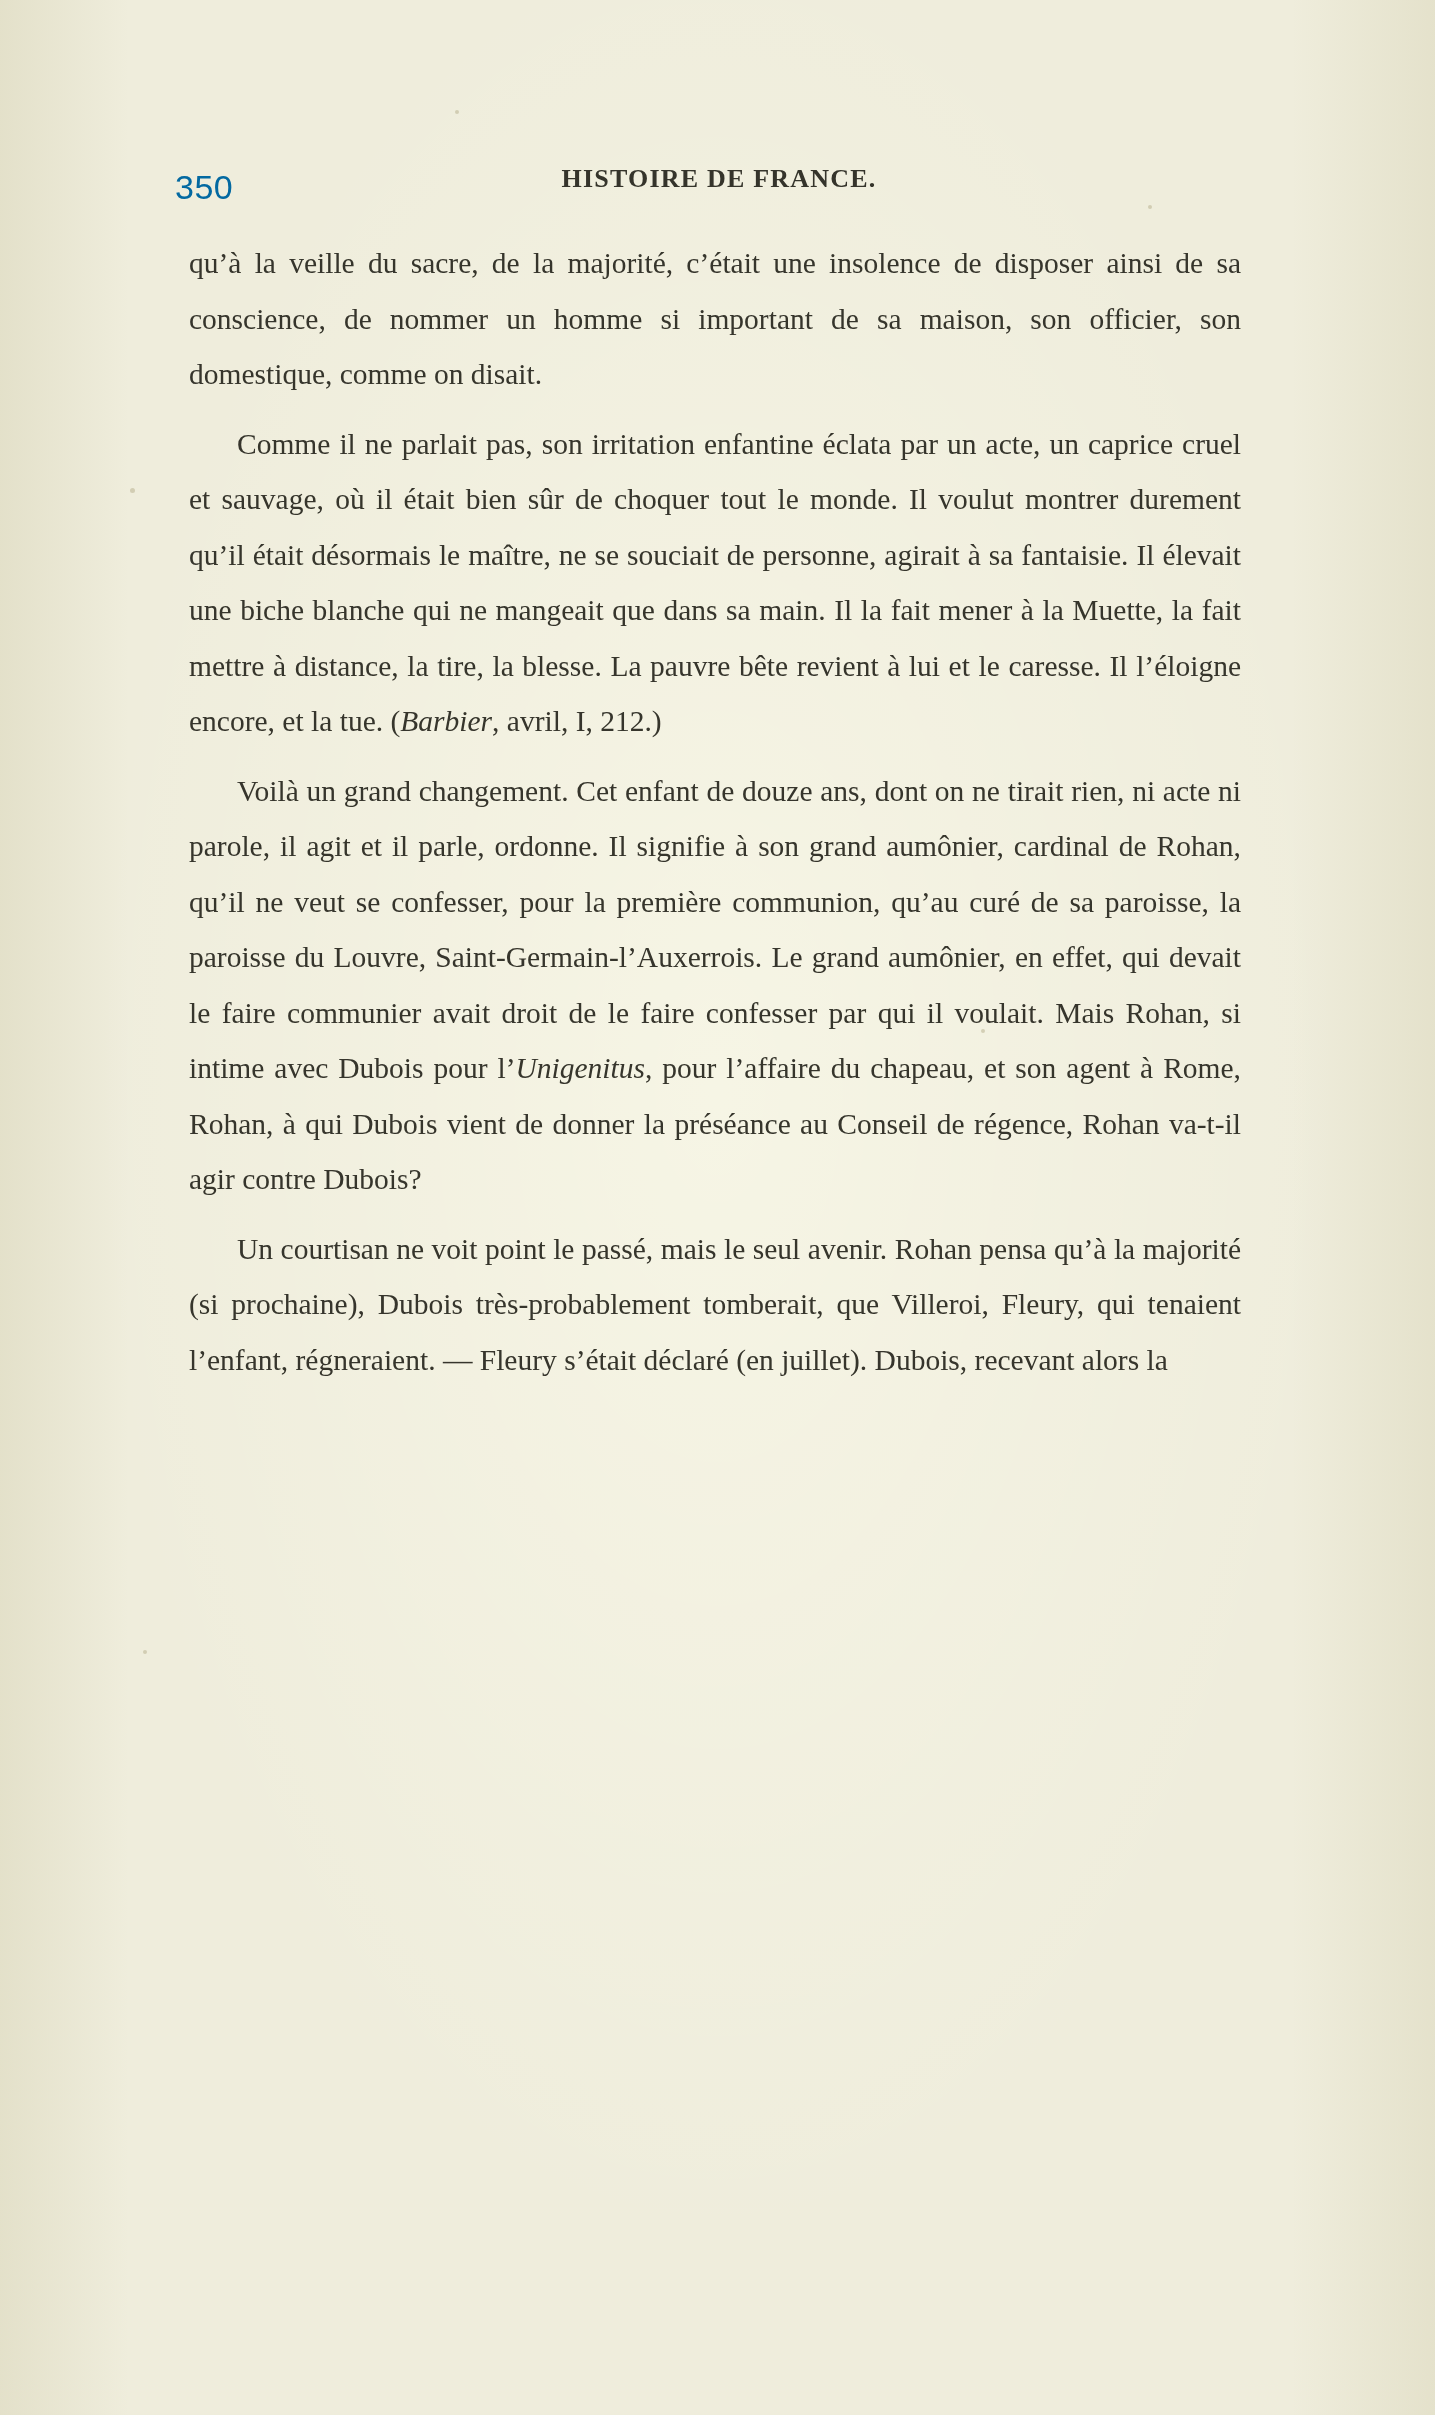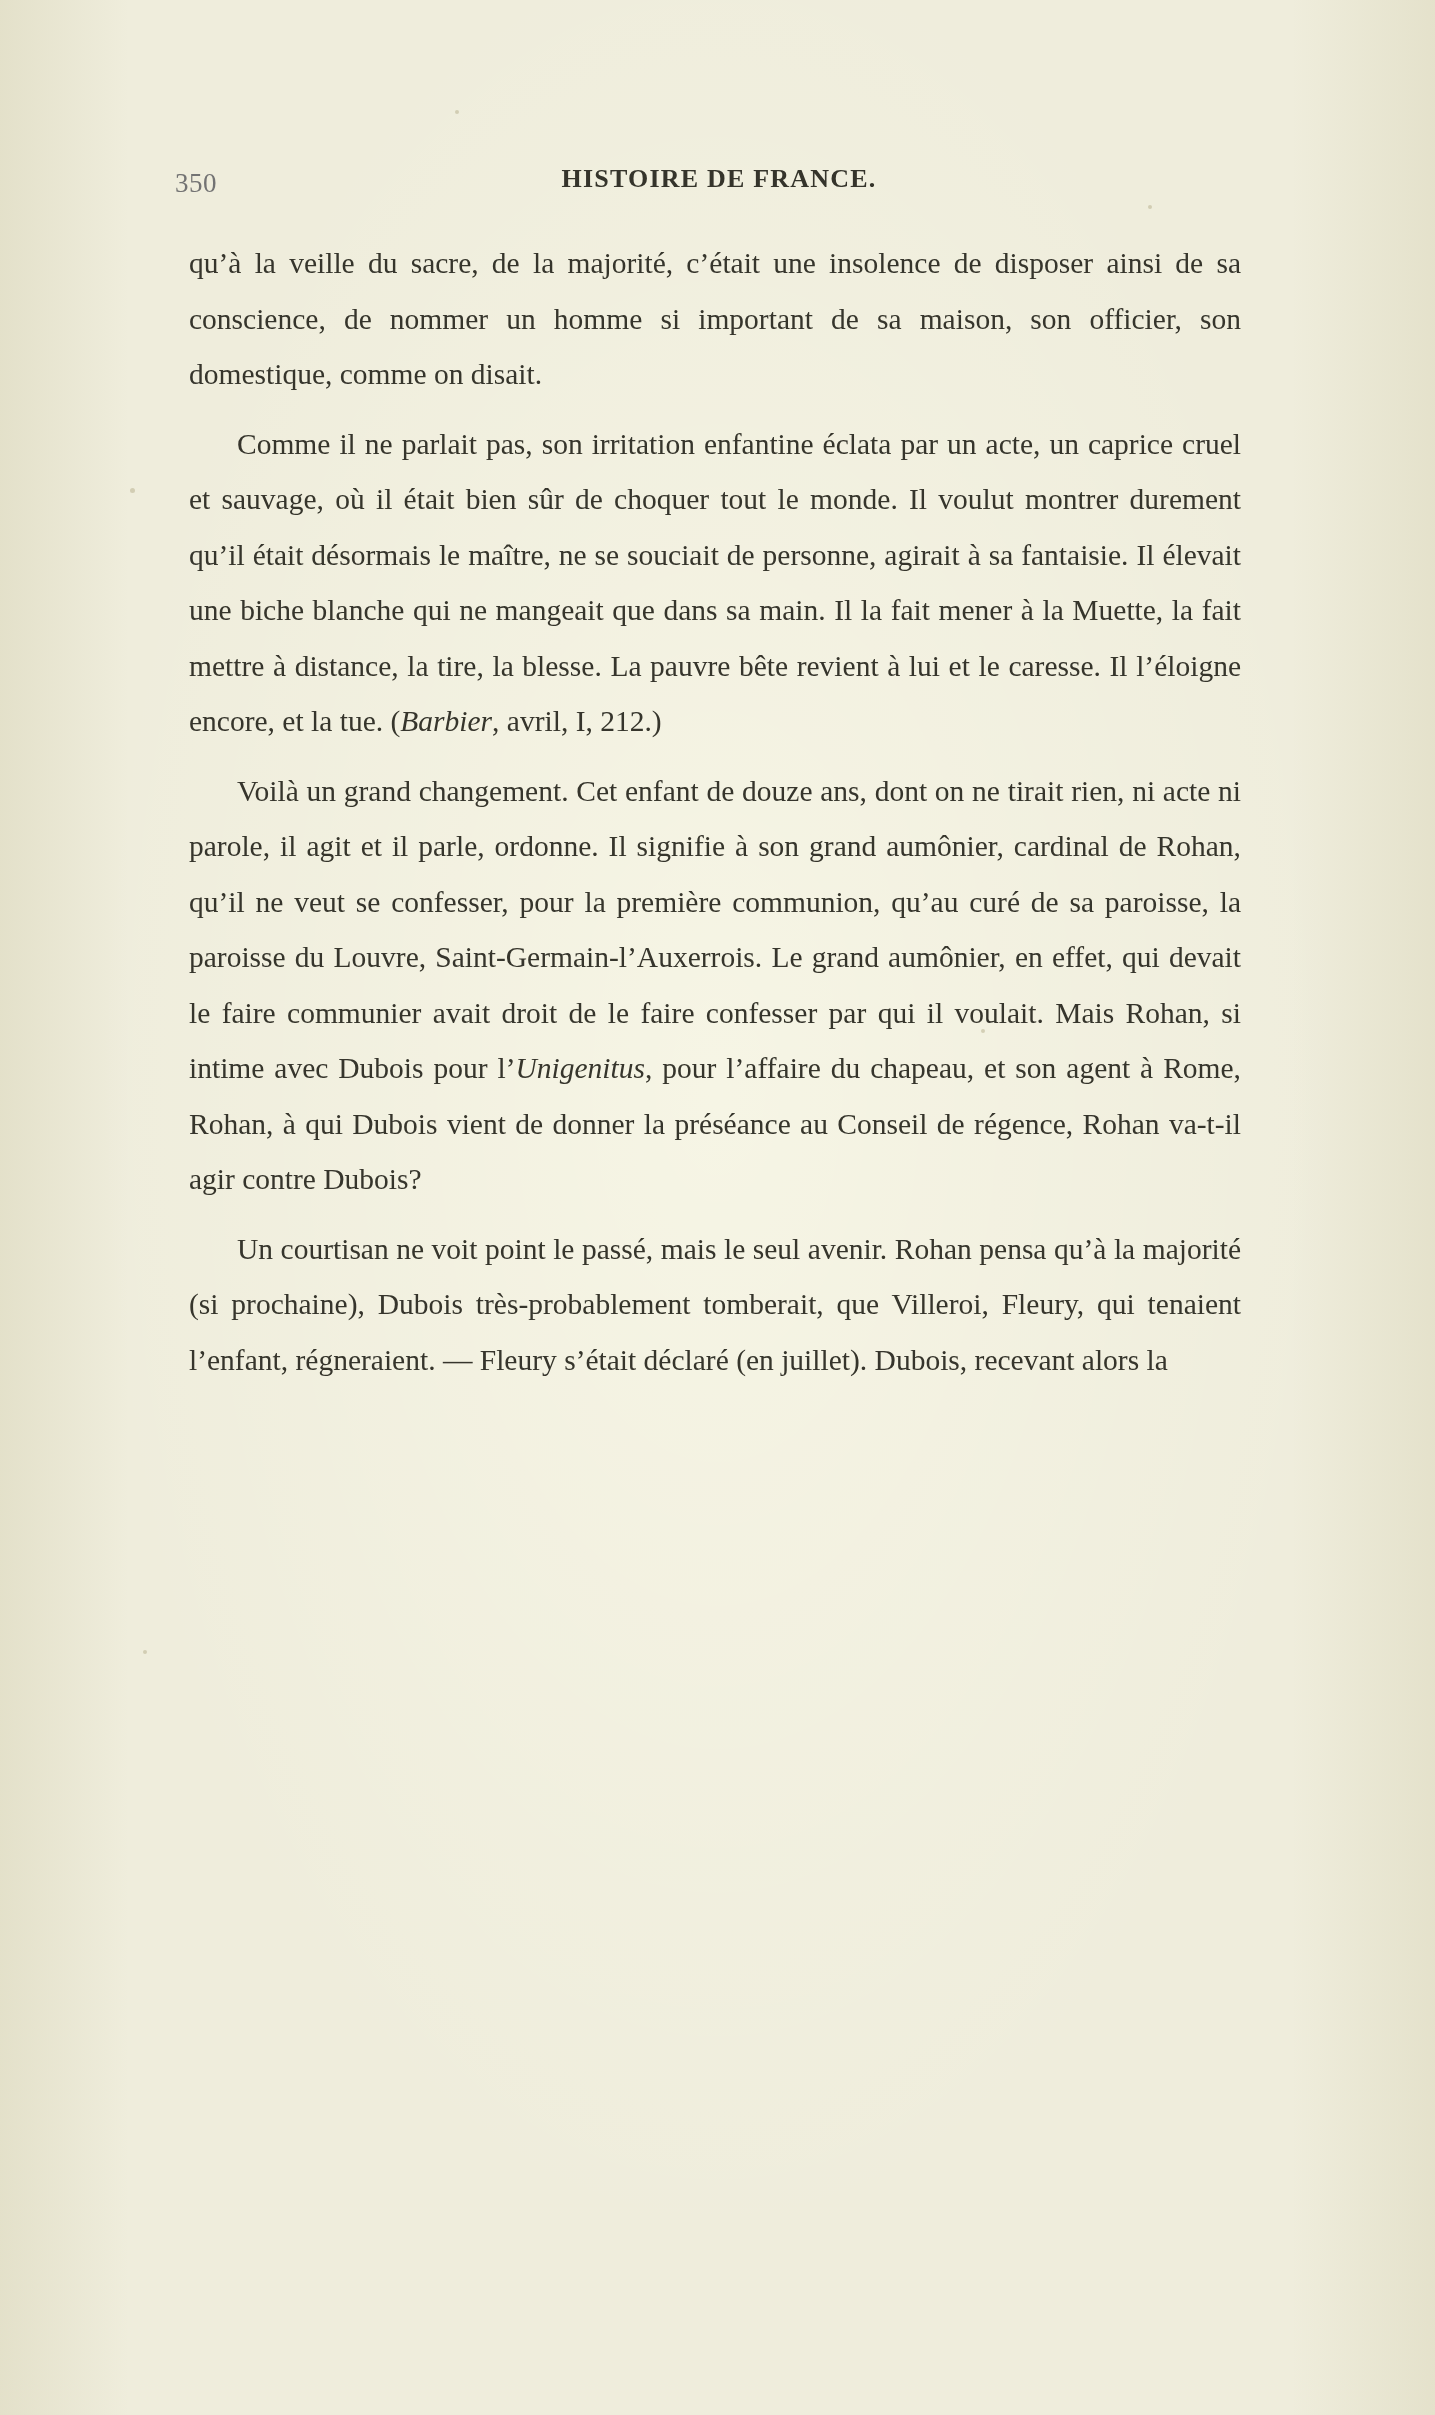--- a/index.html
+++ b/index.html
@@ -37,24 +37,24 @@
   }
   .header-row {
     position: relative;
     height: 46px;
     margin-bottom: 30px;
   }
   .folio {
     position: absolute;
     left: 0;
     top: 8px;
-    font-size: 27px;
+    font-size: 34px;
     letter-spacing: 0.5px;
-    color: #737373;
-    font-family: Liberation Serif, serif;
+    color: #0369a1;
+    font-family: Liberation Sans, sans-serif;
   }
   .running-head {
     position: absolute;
     left: 8px;
     right: 0;
     top: 4px;
     text-align: center;
     font-size: 26px;
     font-weight: bold;
     letter-spacing: 1.2px;

